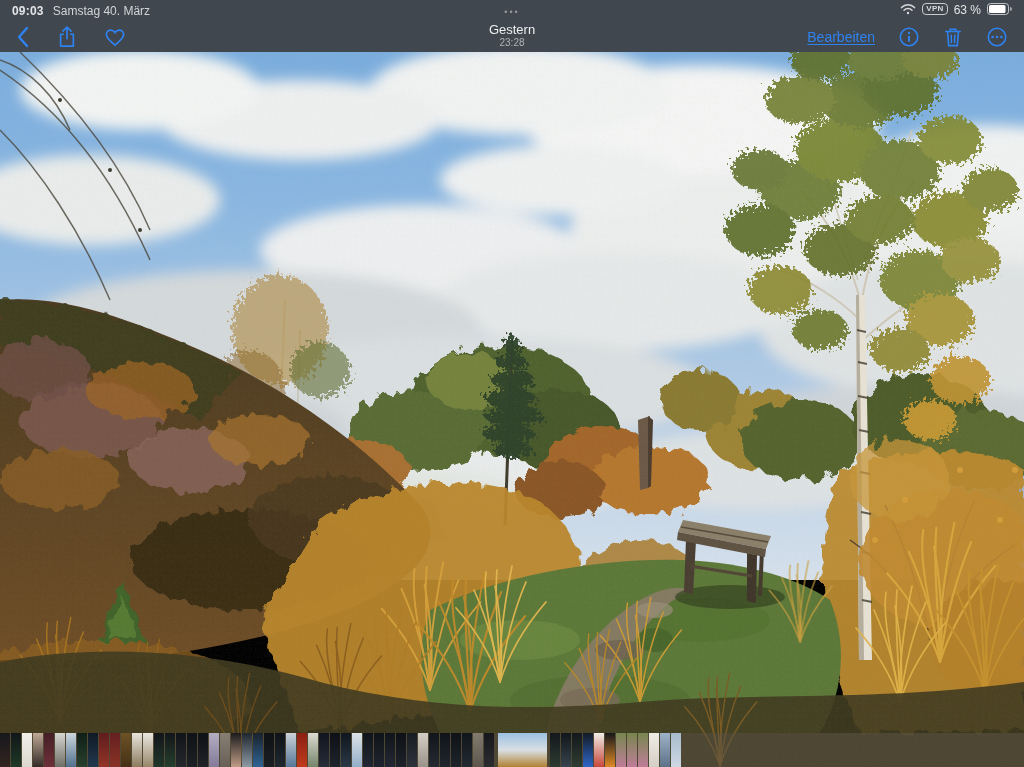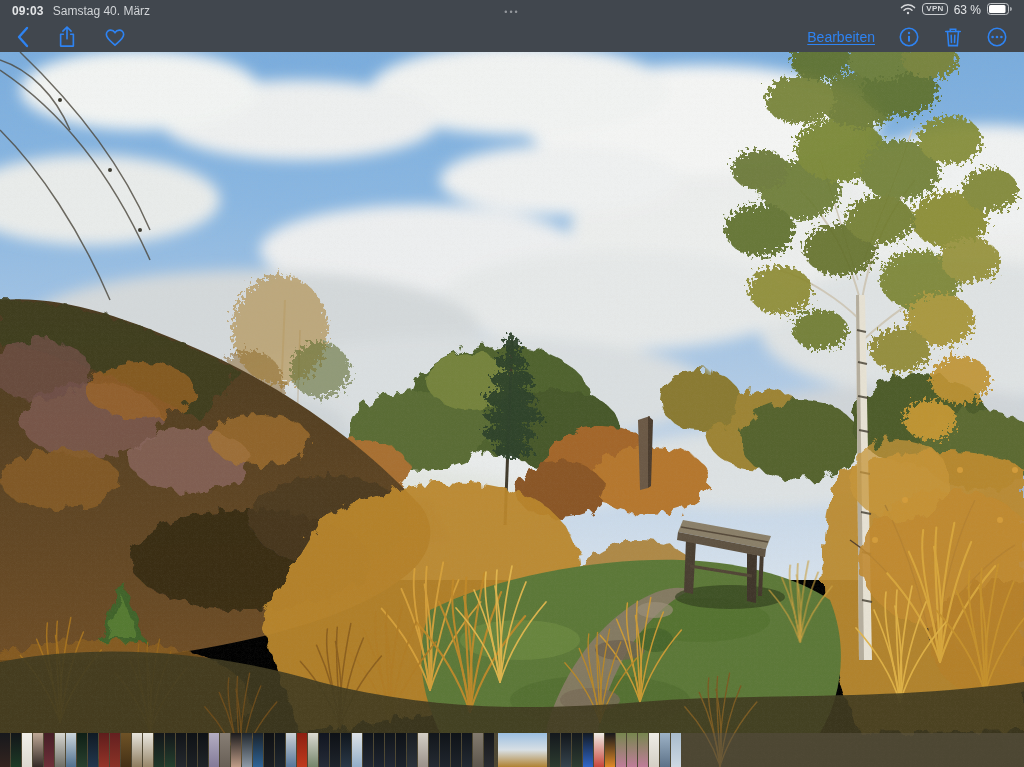--- a/index.html
+++ b/index.html
@@ -344,20 +344,24 @@
           </svg>
         </span>
       </button>
       <button class="icon-btn">
         <span>
           <svg width="22" height="20" viewBox="0 0 24 22" fill="none" stroke="currentColor" stroke-width="1.8">
             <path d="M12,20 C7,15.5 2.5,12.3 2.5,8.2 C2.5,5.4 4.7,3.4 7.3,3.4 C9.2,3.4 10.9,4.5 12,6.1 C13.1,4.5 14.8,3.4 16.7,3.4 C19.3,3.4 21.5,5.4 21.5,8.2 C21.5,12.3 17,15.5 12,20 Z"></path>
           </svg>
         </span>
       </button>
+    </div>
+    <div class="center-title">
+      <div class="t1">Gestern</div>
+      <div class="t2">23:28</div>
     </div>
     <div class="tool-right">
       <button class="edit-link">Bearbeiten</button>
       <button class="icon-btn">
         <span>
           <svg width="22" height="22" viewBox="0 0 24 24" fill="none" stroke="currentColor" stroke-width="1.7">
             <circle cx="12" cy="12" r="9.5"></circle>
             <circle cx="12" cy="7.6" r="1.3" fill="currentColor" stroke="none"></circle>
             <line x1="12" y1="10.8" x2="12" y2="17" stroke-width="2.2"></line>
           </svg>

